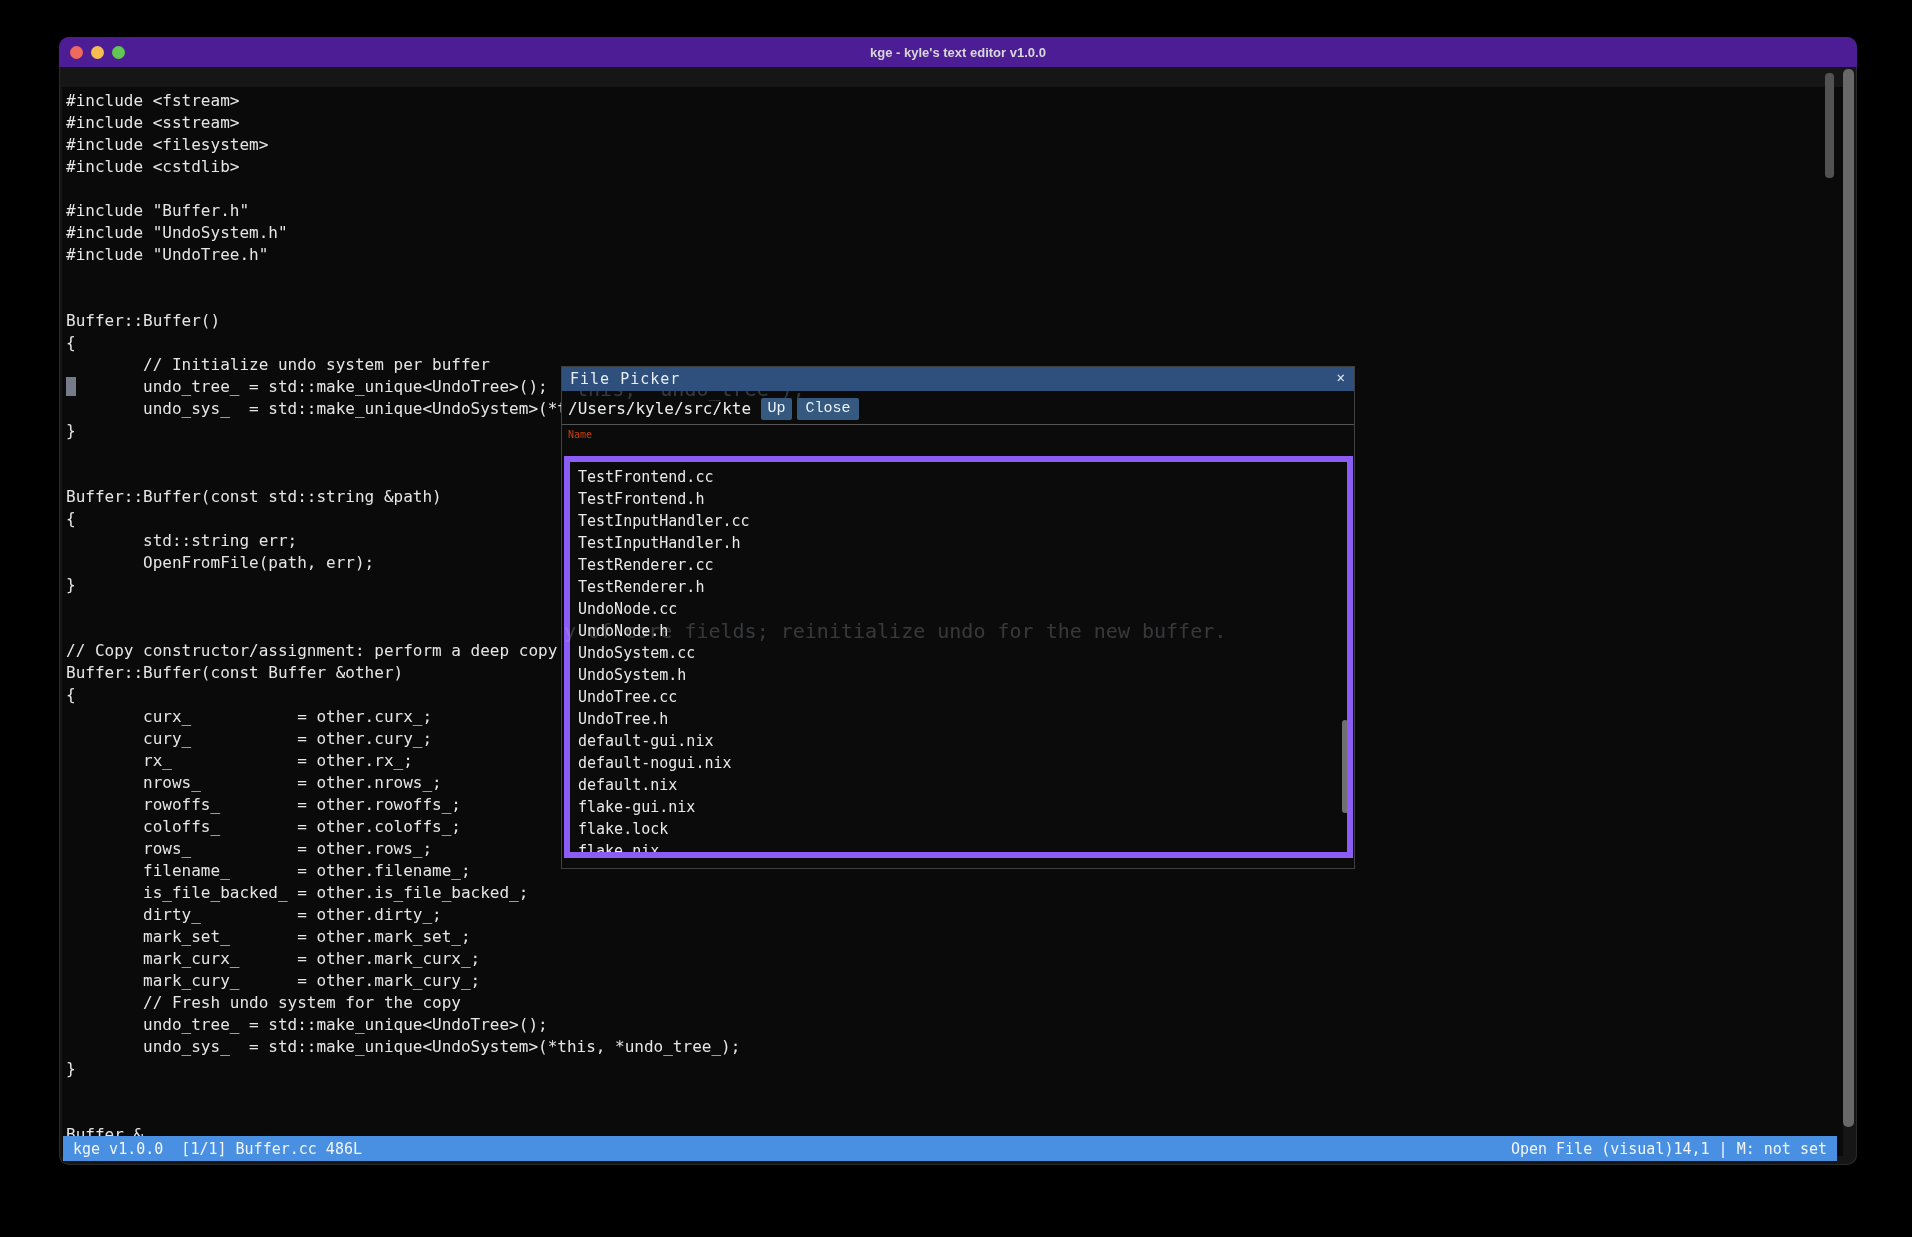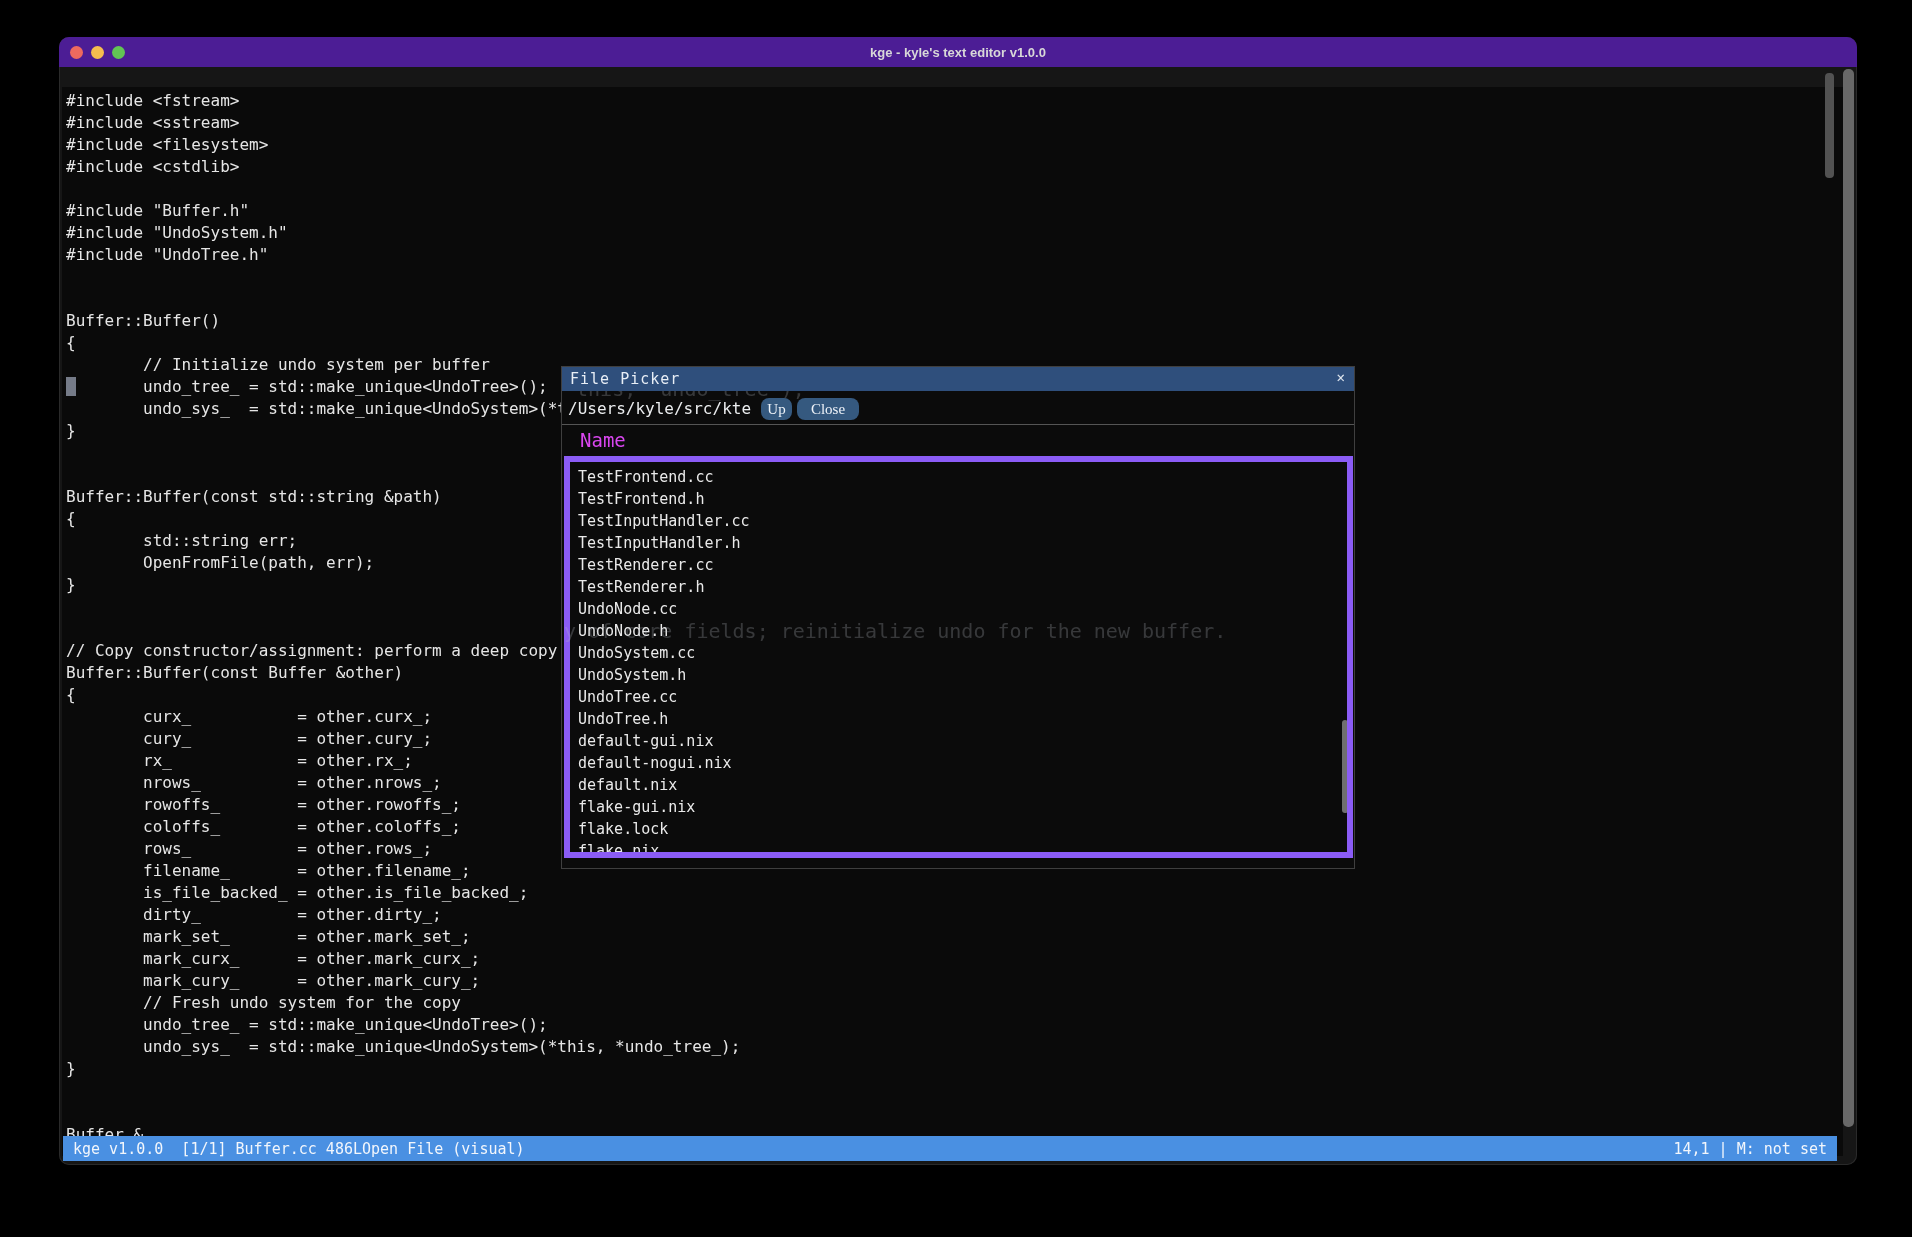--- a/index.html
+++ b/index.html
@@ -25,39 +25,39 @@
 
   .scroll-track { position:absolute; left:1784px; top:32px; width:11px; height:1058px;
                   background:#686868; border-radius:5px; }
   .scroll-thumb { position:absolute; left:1766px; top:36px; width:9px; height:105px;
                   background:#525252; border-radius:4px; }
 
   .statusbar { position:absolute; left:4px; top:1099px; width:1774px; height:25px; background:#4a90e2;
                display:flex; align-items:center; font-size:15px; color:#f2f6fc;
                padding:0 10px; white-space:pre; }
   .sb-left { flex:0 0 auto; }
-  .sb-center { flex:1 1 auto; text-align:left; }
+  .sb-center { flex:1 1 auto; text-align:right; }
   .sb-right { flex:0 0 auto; }
 
   .dialog { position:absolute; left:502px; top:329px; width:794px; height:503px;
             background:#0b0b0b; border:1px solid #3f3f3f; }
   .dlg-titlebar { position:absolute; left:0; top:0; width:100%; height:24px; background:#2f4f7c;
                   display:flex; align-items:center; z-index:2; }
   .dlg-title { font-size:15px; color:#e8eef6; padding-left:8px; letter-spacing:1px; }
   .dlg-close { position:absolute; right:9px; top:2px; font-size:14px; color:#dfe6ef; cursor:default; }
   .bleed { position:absolute; font-size:20px; line-height:22px; color:#b9bfc7; opacity:0.25;
            white-space:pre; z-index:1; }
   .dlg-path { position:absolute; left:6px; top:30px; font-size:16px; line-height:24px; color:#eceef0; z-index:2; }
   .dlg-btn { position:absolute; height:22px; background:#35597f; color:#eef3f9; font-size:15px;
-             font-family:Liberation Serif, serif; text-align:center; line-height:22px;
-             border:none; border-radius:8px; padding:0; z-index:2; }
+             font-family:Liberation Mono, monospace; text-align:center; line-height:22px;
+             border:none; border-radius:2px; padding:0; z-index:2; }
   .btn-up { left:199px; top:31px; width:31px; }
   .btn-close { left:235px; top:31px; width:62px; }
   .dlg-sep { position:absolute; left:0; top:57px; width:100%; height:1px; background:#555; }
-  .dlg-name { position:absolute; left:6px; top:62px; font-size:19px; color:#d946ef;margin-left:12px; }
+  .dlg-name { position:absolute; left:6px; top:62px; font-size:10px; color:#c2410c; }
   .listbox { position:absolute; left:2px; top:89px; width:789px; height:402px;
              border:6px solid #8b5cf6; background:transparent; overflow:hidden; }
   .file-item { height:22px; line-height:22px; font-size:15px; color:#eaeaea; padding-left:8px;
                white-space:pre; margin-top:0; }
   .file-items { position:absolute; left:0; top:4px; width:100%; }
   .list-thumb { position:absolute; left:772px; top:258px; width:6px; height:93px;
                 background:#6f6f6f; border-radius:3px; }
 </style>
 </head>
 <body>

